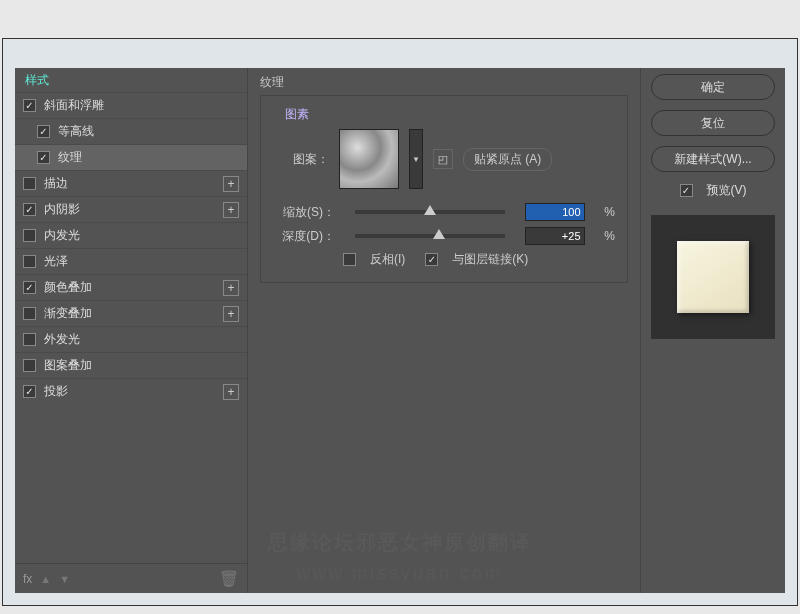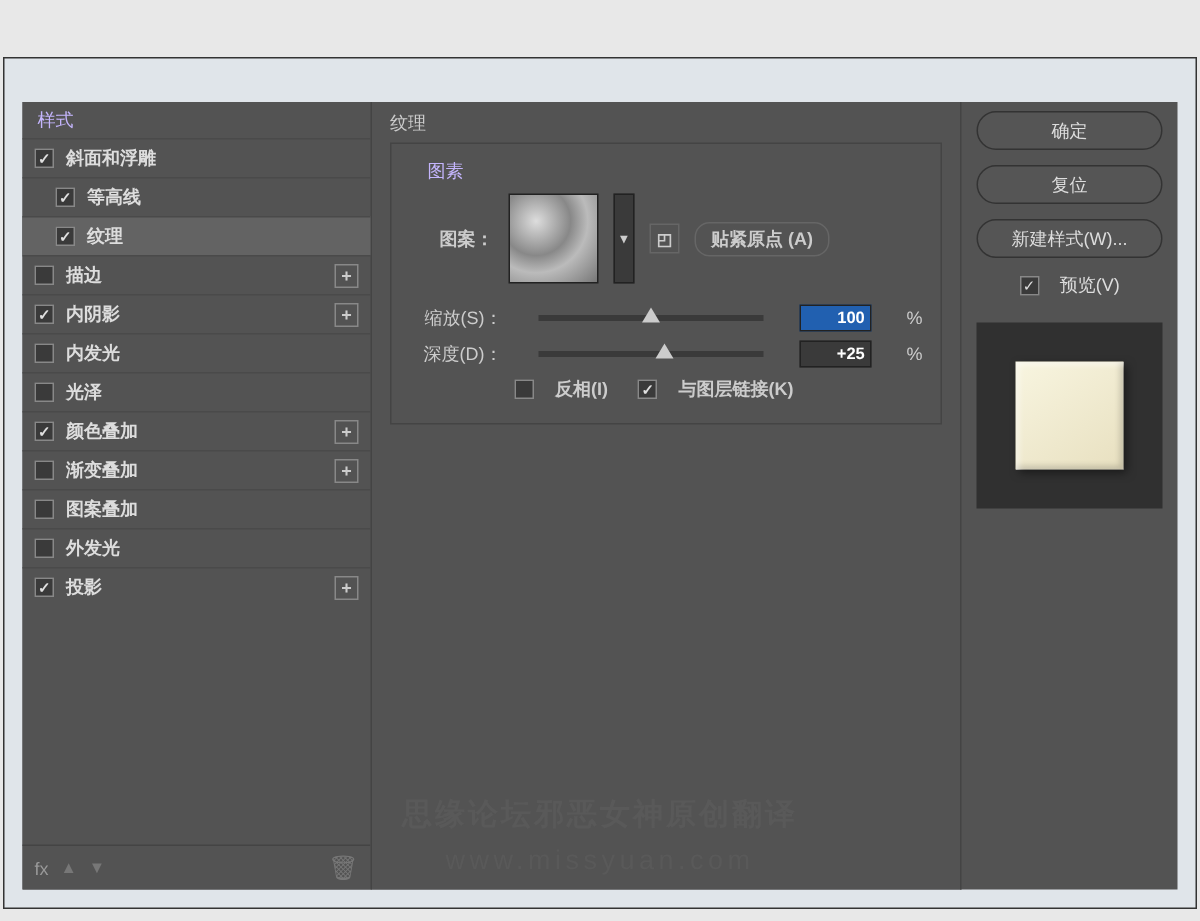--- a/index.html
+++ b/index.html
@@ -5,51 +5,51 @@
 * { margin: 0; padding: 0; box-sizing: border-box; font-family: "Microsoft YaHei", sans-serif; }
 body { background: #e8e8e8; width: 800px; height: 614px; position: relative; }
 .border-outer { position: absolute; top: 38px; left: 2px; right: 2px; bottom: 8px; border: 1px solid #333; background: #e0e5ea; }
 .titlebar { height: 28px; background: linear-gradient(#f5f5f5, #e0e0e0); display: flex; align-items: center; padding: 0 8px; border-bottom: 1px solid #888; }
 .titlebar .title { font-size: 12px; color: #333; }
 .titlebar .close-btn { margin-left: auto; width: 44px; height: 18px; background: linear-gradient(#e07070, #c03030); border: 1px solid #803030; border-radius: 3px; display: flex; align-items: center; justify-content: center; }
 .titlebar .close-btn svg { width: 10px; height: 10px; }
 .content { position: absolute; top: 29px; left: 12px; right: 12px; bottom: 12px; background: #535353; display: flex; }
 
 .left-panel { width: 232px; background: #535353; display: flex; flex-direction: column; }
-.styles-header { height: 24px; padding: 4px 10px; font-size: 12px; color: #c4b5fd; }
+.styles-header { height: 24px; padding: 4px 10px; font-size: 12px; color: #5eead4; }
 .blend-header { height: 24px; padding: 4px 10px; font-size: 12px; color: #ccc; background: #454545; }
 .effect-list { flex: 1; }
-.effect-item { height: 26px; display: flex; align-items: center; padding: 0 8px; font-size: 12px; color: #ddd; position: relative; border-top: 1px solid #4a4a4a; font-weight: bold; }
+.effect-item { height: 26px; display: flex; align-items: center; padding: 0 8px; font-size: 12px; color: #ddd; position: relative; border-top: 1px solid #4a4a4a; }
 .effect-item.selected { background: #636363; }
 .effect-item.indented { padding-left: 22px; }
 .checkbox { width: 13px; height: 13px; border: 1px solid #888; background: #3a3a3a; margin-right: 8px; display: flex; align-items: center; justify-content: center; }
 .checkbox.checked::after { content: "✓"; font-size: 10px; color: #e0e0e0; }
 .plus-icon { position: absolute; right: 8px; width: 16px; height: 16px; border: 1px solid #888; display: flex; align-items: center; justify-content: center; color: #ccc; font-size: 12px; }
 .left-footer { height: 30px; border-top: 1px solid #444; display: flex; align-items: center; padding: 0 8px; gap: 8px; }
 .left-footer .fx { font-size: 12px; color: #999; }
 .left-footer .arrow { color: #777; font-size: 11px; }
 .left-footer .trash { margin-left: auto; color: #777; }
 
 .center-panel { flex: 1; background: #535353; padding: 6px 12px; border-left: 1px solid #444; border-right: 1px solid #444; }
 .fieldset { border: 1px solid #444; padding: 10px 12px 14px; position: relative; }
 .sub-label { font-size: 12px; color: #c4b5fd; margin-bottom: 6px; padding-left: 12px; }
-.pattern-row { display: flex; align-items: center; gap: 10px; margin-bottom: 14px; padding-left: 20px; font-weight: bold; }
+.pattern-row { display: flex; align-items: center; gap: 10px; margin-bottom: 14px; padding-left: 20px; }
 .pattern-label { font-size: 12px; color: #ccc; }
 .pattern-swatch { width: 60px; height: 60px; border: 1px solid #222; background: radial-gradient(circle at 30% 30%, #ddd, #888 40%, #bbb 60%, #777); position: relative; }
 .swatch-dd { width: 14px; height: 60px; background: #3a3a3a; border: 1px solid #222; display: flex; align-items: center; justify-content: center; color: #ccc; font-size: 9px; }
 .snap-btn { width: 20px; height: 20px; border: 1px solid #666; display: flex; align-items: center; justify-content: center; color: #ccc; font-size: 11px; }
 .snap-origin { padding: 2px 10px; border: 1px solid #666; border-radius: 10px; font-size: 12px; color: #ccc; }
 .slider-row { display: flex; align-items: center; gap: 8px; margin-bottom: 6px; justify-content: space-between; }
 .slider-label { width: 62px; text-align: right; font-size: 12px; color: #ccc; }
 .slider-track { flex: 1; height: 4px; background: #3a3a3a; position: relative; max-width: 150px; }
 .slider-thumb { position: absolute; top: -5px; width: 0; height: 0; border-left: 6px solid transparent; border-right: 6px solid transparent; border-bottom: 10px solid #ccc; transform: translateX(-6px); }
-.num-input { width: 48px; height: 18px; background: #3a3a3a; border: 1px solid #222; color: #fff; font-size: 11px; text-align: right; padding: 0 3px; font-weight: bold; }
+.num-input { width: 60px; height: 18px; background: #3a3a3a; border: 1px solid #222; color: #fff; font-size: 11px; text-align: right; padding: 0 3px; }
 .num-input.highlight { background: #2160b0; }
 .pct { font-size: 12px; color: #ccc; }
-.check-row { display: flex; gap: 20px; padding-left: 70px; margin-top: 6px; font-weight: bold; }
+.check-row { display: flex; gap: 20px; padding-left: 70px; margin-top: 6px; }
 .check-inline { display: flex; align-items: center; font-size: 12px; color: #ccc; gap: 6px; }
 
 .right-panel { width: 144px; padding: 6px 10px; display: flex; flex-direction: column; gap: 10px; align-items: center; }
 .btn { width: 124px; height: 26px; border: 1px solid #333; border-radius: 13px; background: #555; color: #ddd; font-size: 12px; display: flex; align-items: center; justify-content: center; cursor: pointer; }
 .preview-check { display: flex; align-items: center; gap: 6px; font-size: 12px; color: #ddd; }
 .preview-box { width: 124px; height: 124px; background: #303030; display: flex; align-items: center; justify-content: center; margin-top: 6px; }
 .preview-inner { width: 72px; height: 72px; background: linear-gradient(145deg, #f8f5e0, #e8e0c0); box-shadow: inset 2px 2px 4px rgba(255,255,255,0.6), inset -2px -2px 4px rgba(0,0,0,0.2), 2px 2px 6px rgba(0,0,0,0.5); }
 
 .watermark1 { position: absolute; bottom: 58px; left: 50%; transform: translateX(-50%); font-size: 20px; color: rgba(100,100,100,0.35); font-weight: bold; letter-spacing: 2px; }
 .watermark2 { position: absolute; bottom: 30px; left: 50%; transform: translateX(-50%); font-size: 18px; color: rgba(100,100,100,0.35); letter-spacing: 3px; }
@@ -97,25 +97,25 @@
             <span>颜色叠加</span>
             <span class="plus-icon">+</span>
           </div>
           <div class="effect-item">
             <span class="checkbox"></span>
             <span>渐变叠加</span>
             <span class="plus-icon">+</span>
           </div>
           <div class="effect-item">
             <span class="checkbox"></span>
-            <span>图案叠加</span>
+            <span>外发光</span>
           </div>
           <div class="effect-item">
             <span class="checkbox"></span>
-            <span>外发光</span>
+            <span>图案叠加</span>
           </div>
           <div class="effect-item">
             <span class="checkbox checked"></span>
             <span>投影</span>
             <span class="plus-icon">+</span>
           </div>
         </div>
       <div class="left-footer">
         <span class="fx">fx</span>
         <span class="arrow">▲</span>

